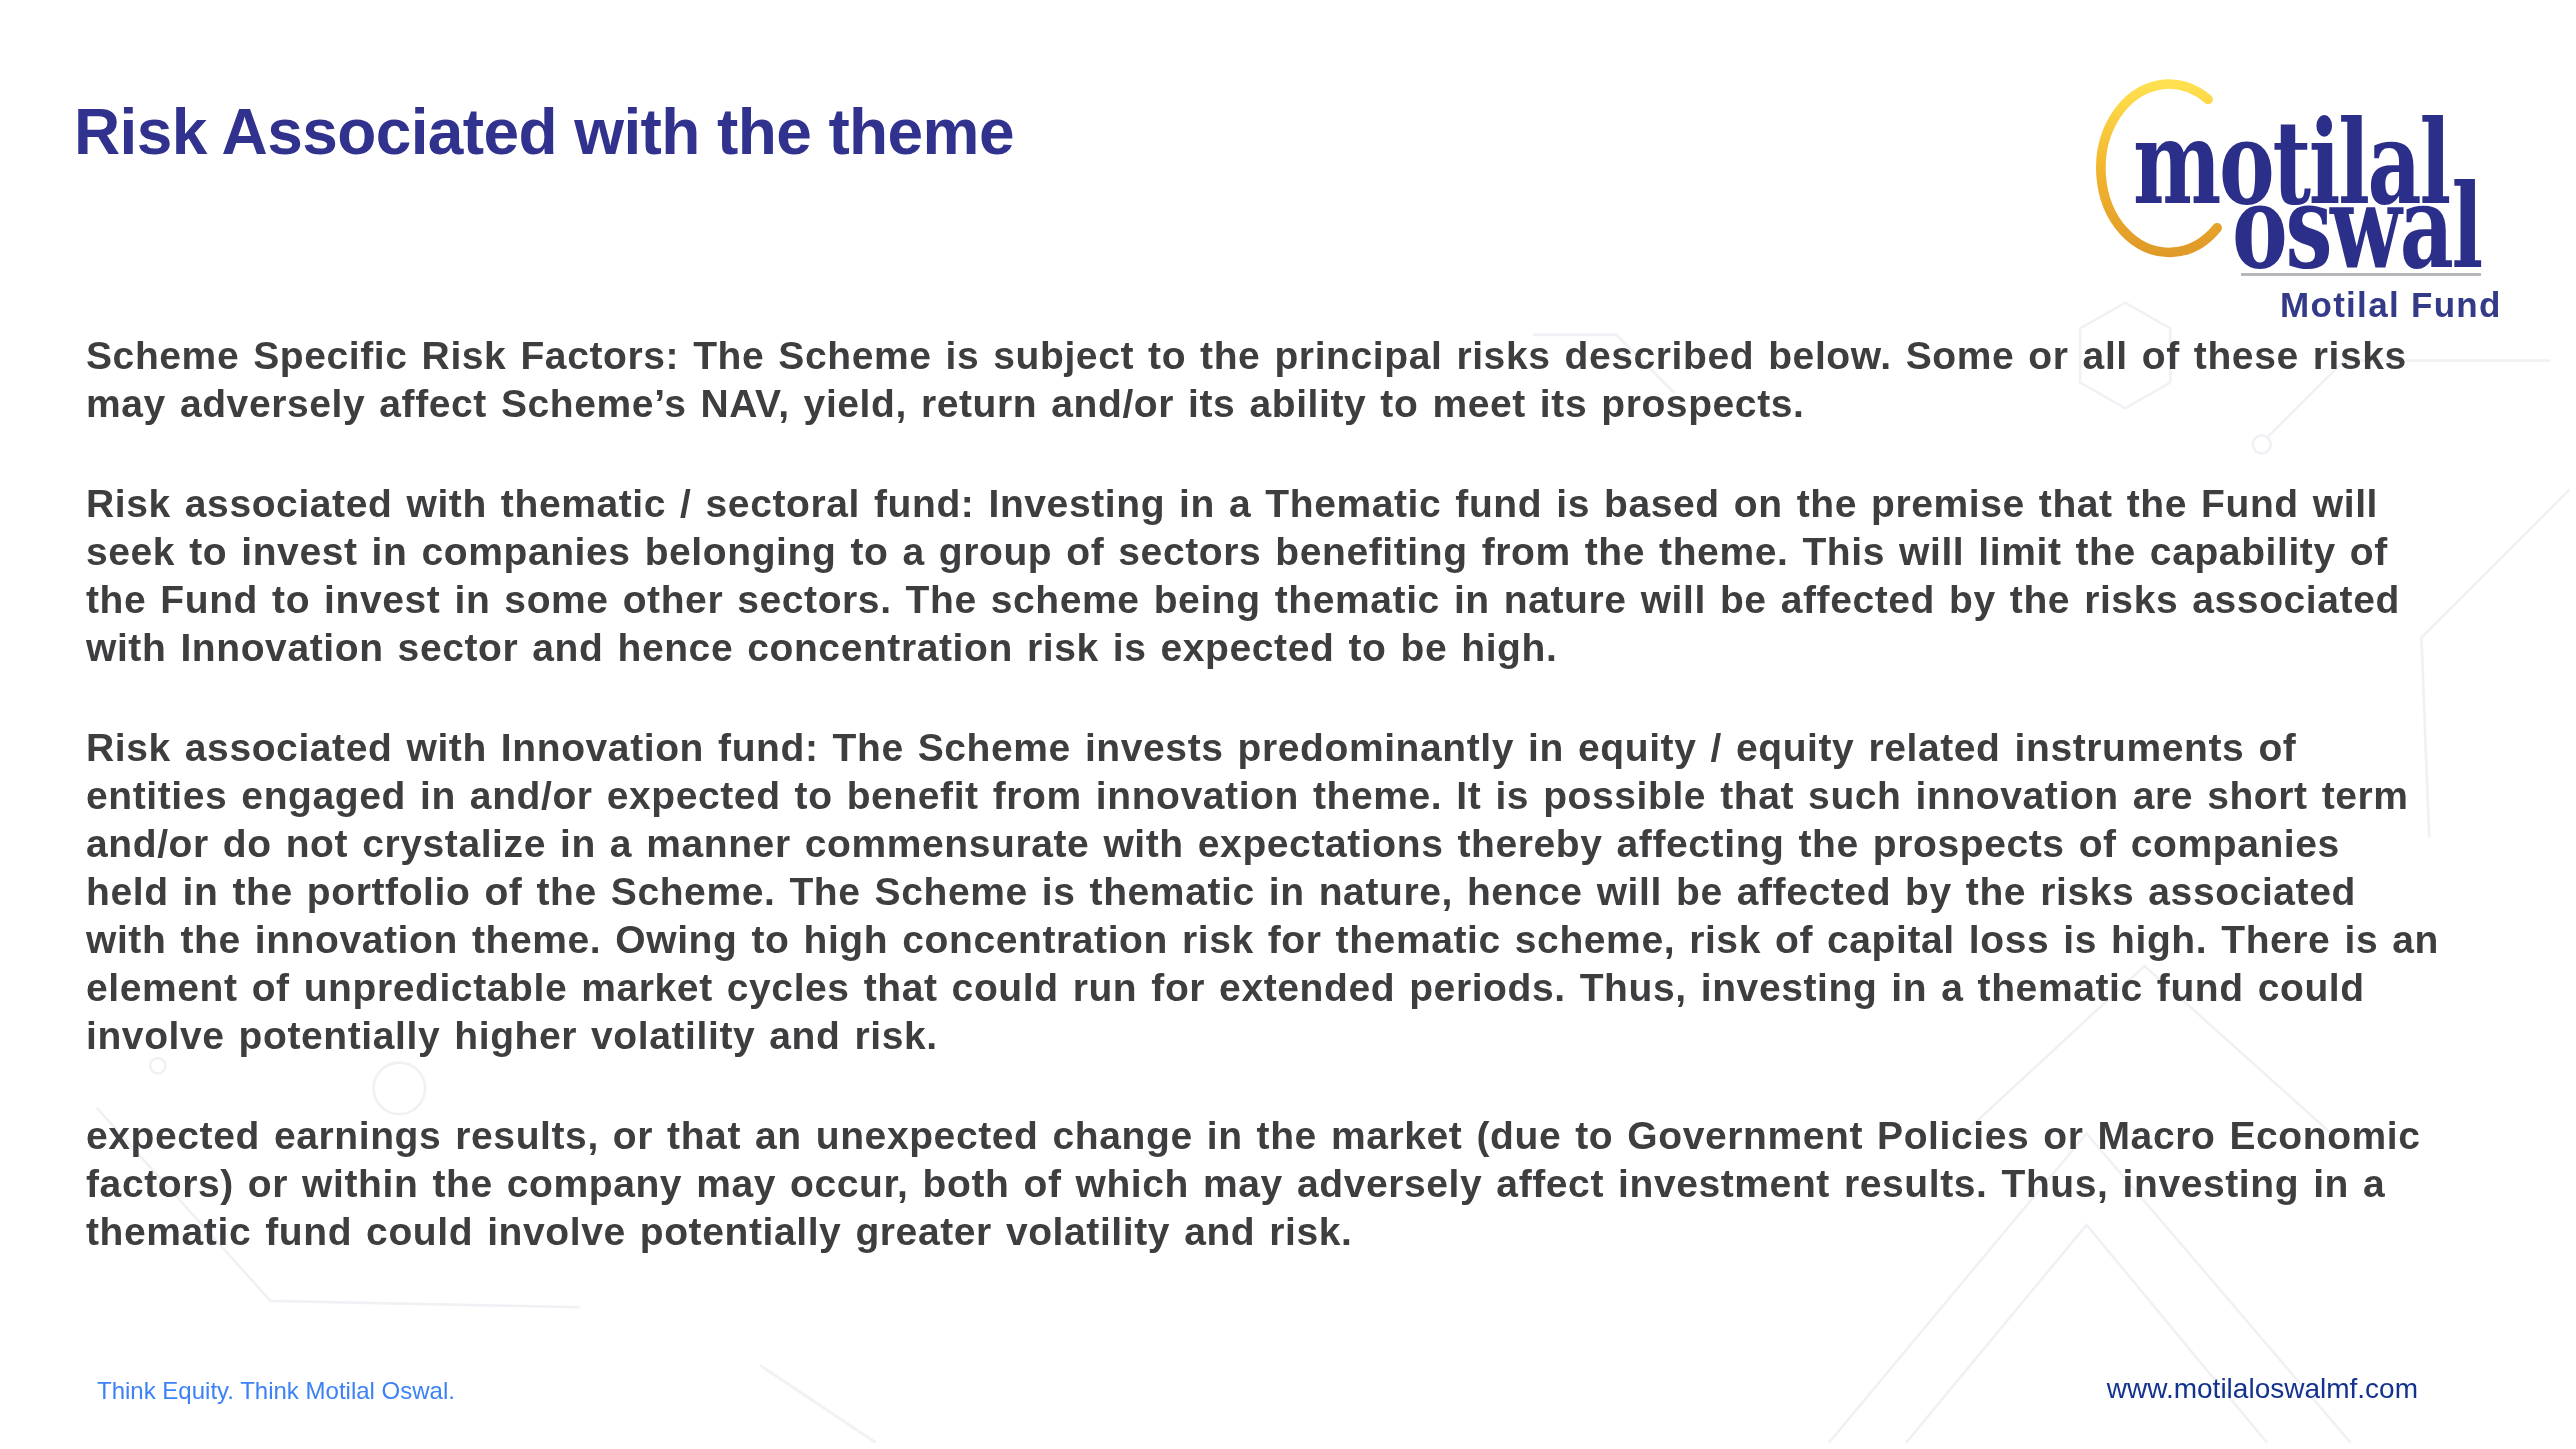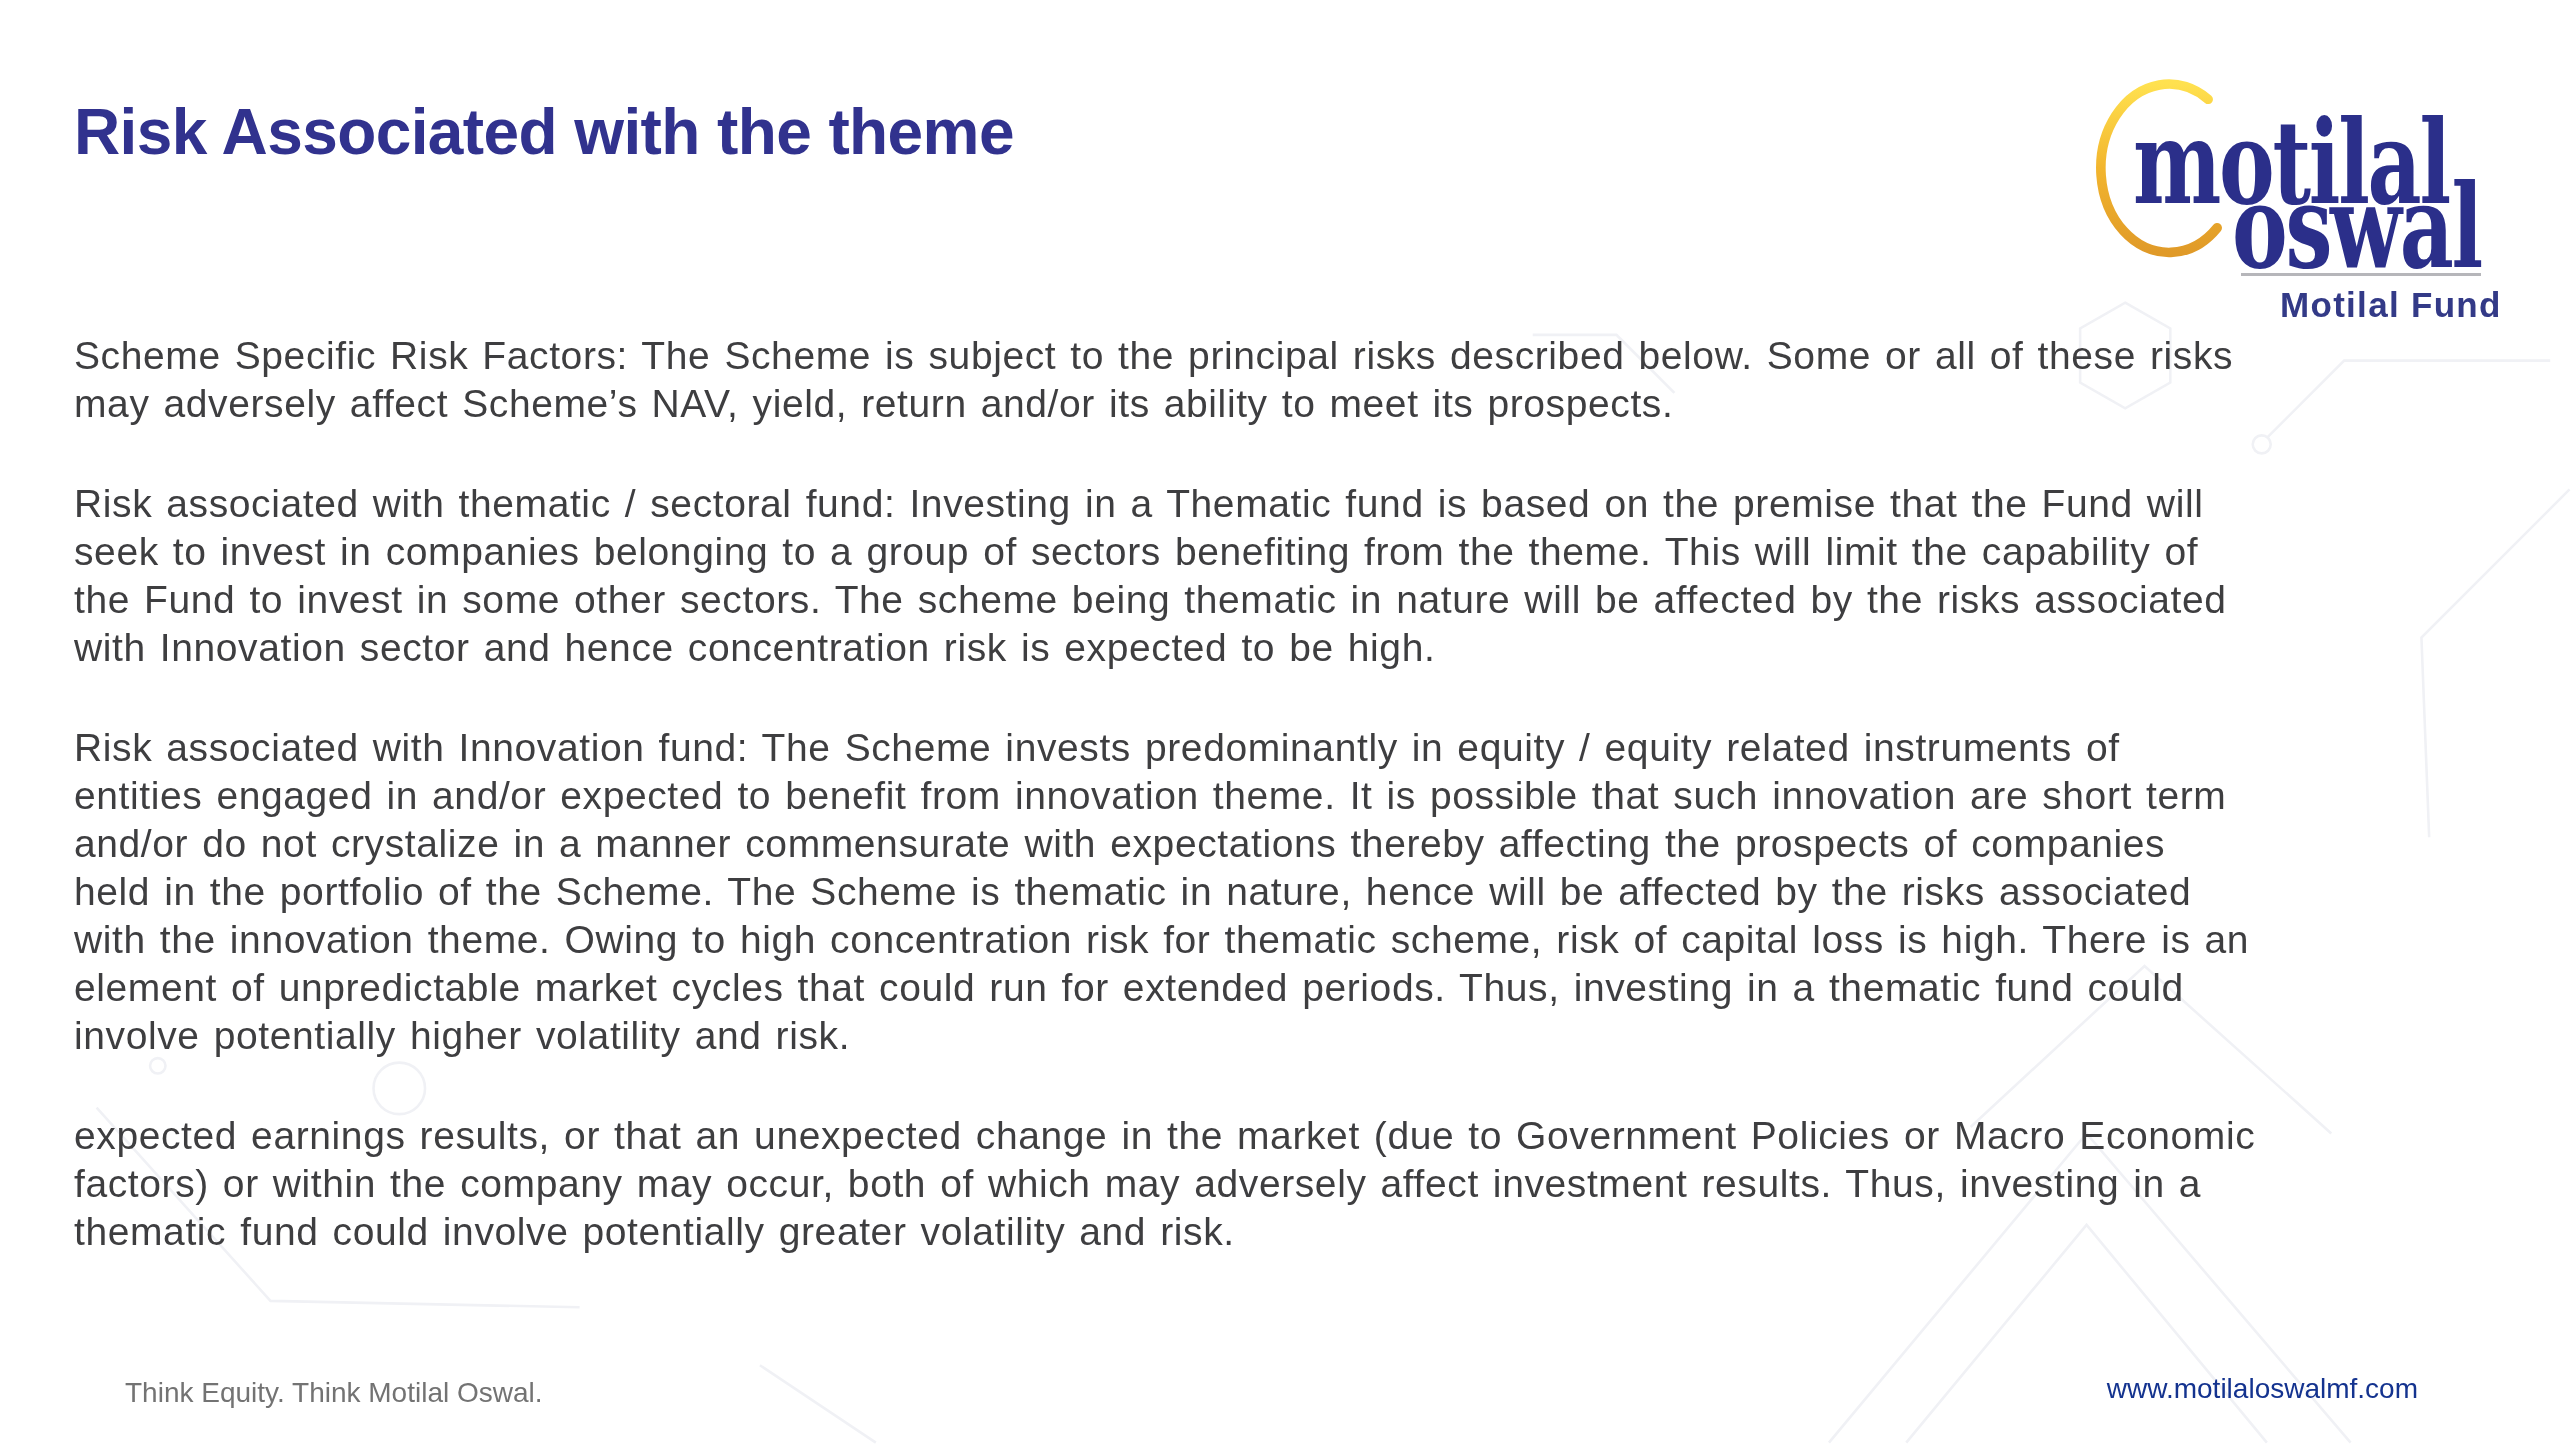--- a/index.html
+++ b/index.html
@@ -43,27 +43,27 @@
     font-size:35px;font-weight:700;letter-spacing:1.3px;
     color:#333a87;white-space:nowrap;
   }
 
   
   .body-text{
     position:absolute;left:74px;top:332px;width:2447px;
     color:#3e3e40;
     font-size:39px;line-height:48px;letter-spacing:0.6px;word-spacing:2.6px;
   }
-  .para{margin:0 0 52px 0;}
+  .para{margin:0 0 52px 12px;font-weight:bold;}
   .line{white-space:nowrap;}
 
   
   .footer-tagline{
     position:absolute;left:97px;top:1377px;
-    font-size:28px;font-weight:400;color:#737373;white-space:nowrap;margin-left:28px;
+    font-size:24px;font-weight:400;color:#3b82f6;white-space:nowrap;
   }
   .footer-website{
     position:absolute;right:158px;top:1373px;
     font-size:28px;font-weight:400;color:#14338f;white-space:nowrap;
   }
 </style>
 </head>
 <body>
 
 <svg class="bg-pattern" width="2576" height="1449" viewBox="0 0 4000 2250" aria-hidden="true">

